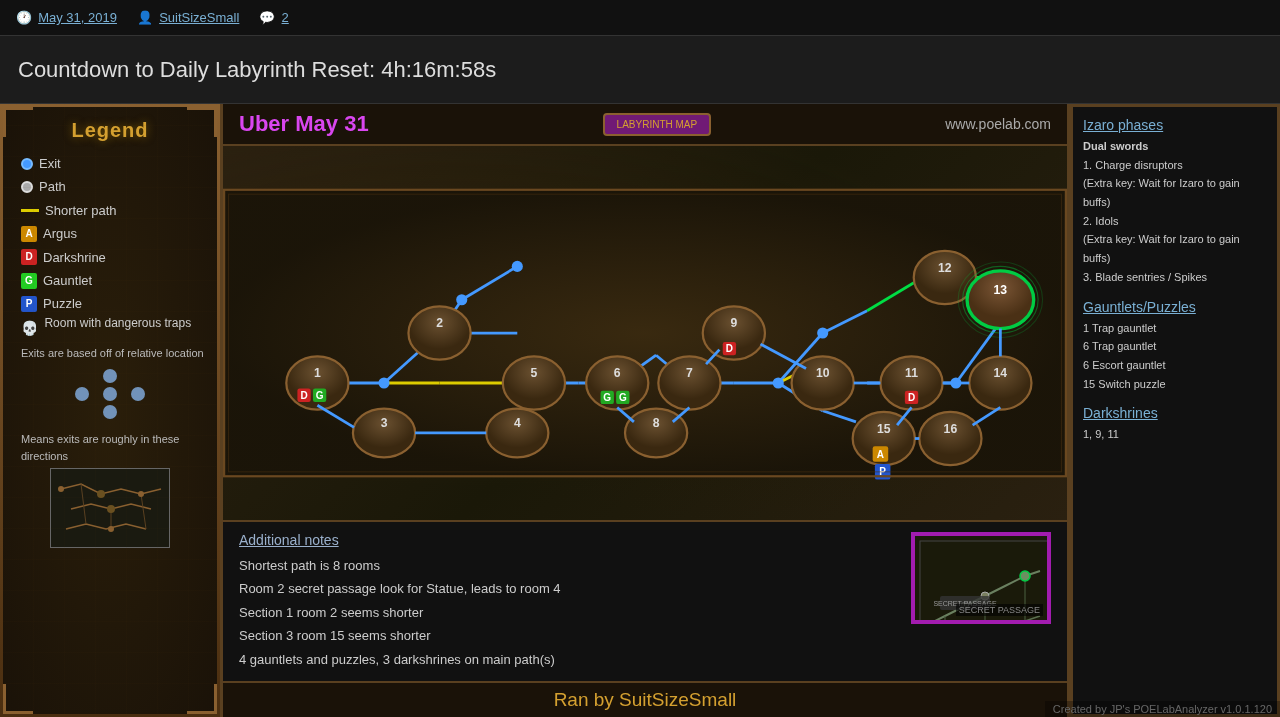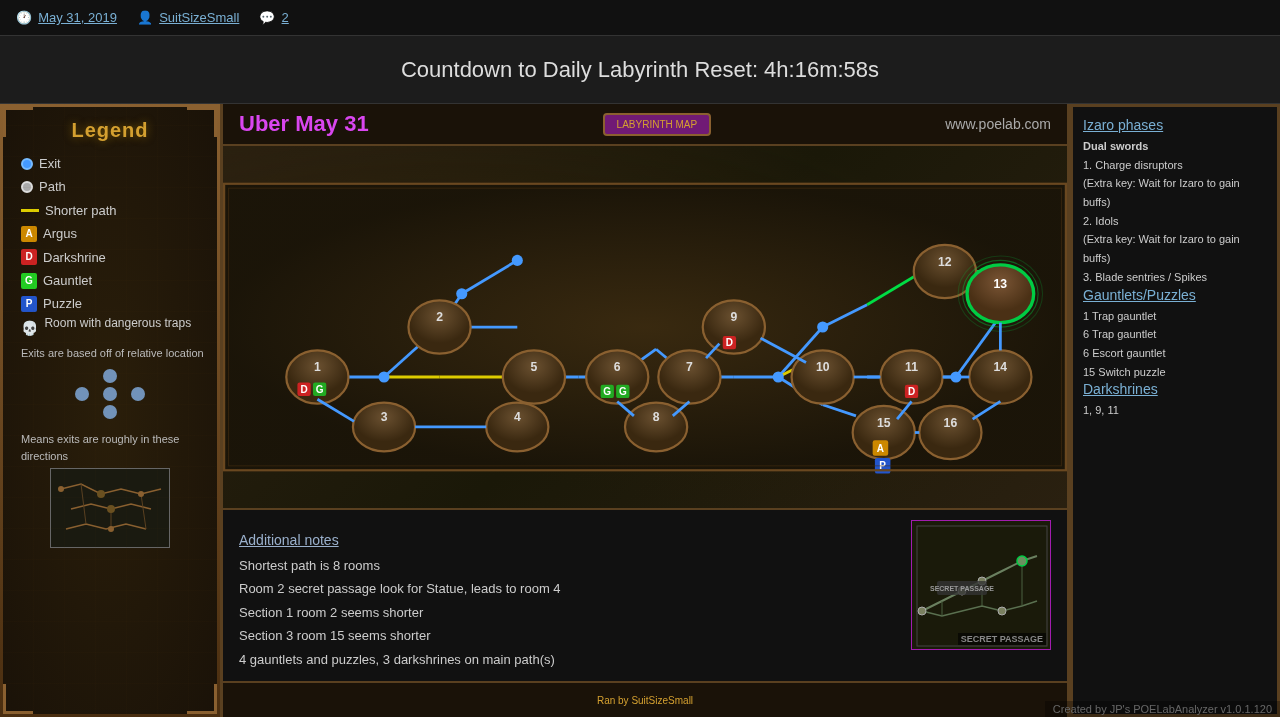--- a/index.html
+++ b/index.html
@@ -35,21 +35,20 @@
     #countdown-banner {
       background: #1c1c1c;
       border-bottom: 1px solid #333;
       text-align: center;
       padding: 18px;
       font-size: 22px;
       color: #ddd;
       height: 68px;
       display: flex;
       align-items: center;
-      justify-content: center;
     }
 
     
     #main-layout {
       display: flex;
       height: calc(717px - 36px - 68px);
       background: #111;
     }
 
     
@@ -226,58 +225,57 @@
 
     
     #notes-area {
       background: #111;
       border-top: 2px solid #5a4020;
       padding: 10px 16px;
       min-height: 160px;
       display: flex;
       gap: 12px;
     }
-    #notes-text { flex: 1; margin-top: 12px; }
+    #notes-text { flex: 1; }
     .notes-heading {
       font-size: 14px;
       color: #9ab0cc;
       text-decoration: underline;
       margin-bottom: 6px;
     }
     .notes-line {
       font-size: 13px;
       color: #ccc;
       line-height: 1.8;
     }
     #notes-minimap {
       width: 140px;
-      height: 130px;
+      height: 92px;
       background: #1a1a0a;
-      border: 1px solid #a21caf;
+      border: 4px solid #a21caf;
       flex-shrink: 0;
       overflow: hidden;
       position: relative;
-      font-weight: bold;
     }
     #notes-minimap-label {
       position: absolute;
       bottom: 4px;
       right: 4px;
       font-size: 9px;
       color: #888;
       background: rgba(0,0,0,0.6);
       padding: 1px 3px;
     }
 
     #map-footer {
       background: #1a1208;
       border-top: 2px solid #5a4020;
       padding: 6px 16px;
       text-align: center;
-      font-size: 10px;
+      font-size: 19px;
       color: #d4a030;
       height: 36px;
       display: flex;
       align-items: center;
       justify-content: center;
     }
 
     
     #right-panel {
       width: 210px;
@@ -286,21 +284,21 @@
       border: 3px solid #5a4020;
       padding: 10px;
       font-size: 13px;
       overflow-y: auto;
     }
     .right-section-title {
       color: #7ab0d4;
       text-decoration: underline;
       font-size: 14px;
       margin-bottom: 4px;
-      margin-top: 0;
+      margin-top: 12px;
     }
     .right-section-title:first-child { margin-top: 0; }
     .right-item {
       color: #ccc;
       line-height: 1.7;
       font-size: 11px;
     }
     .right-item.bold { font-weight: bold; }
 
     

